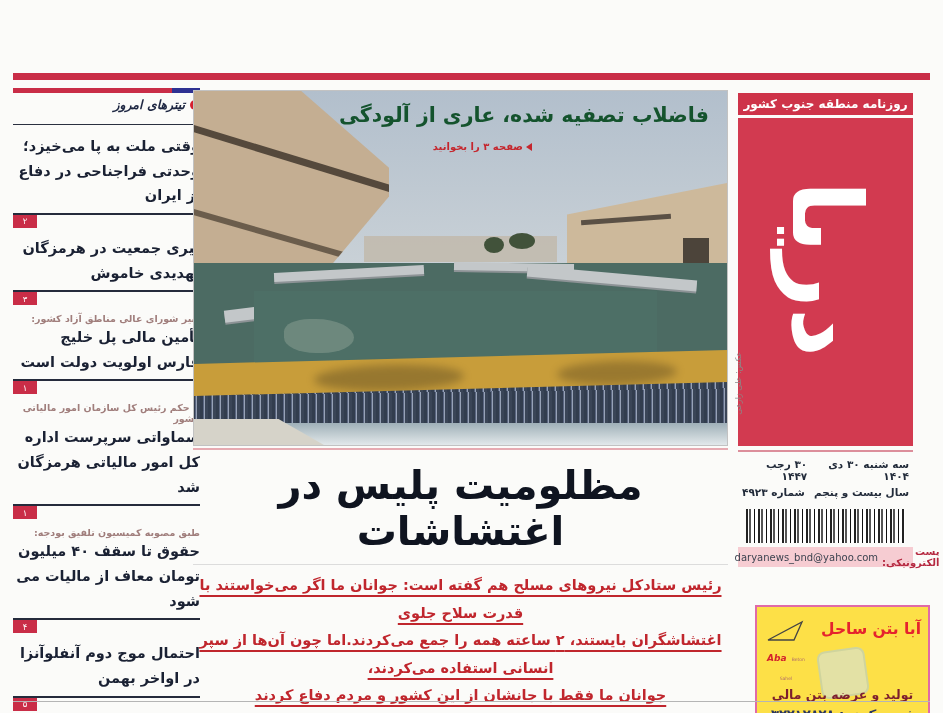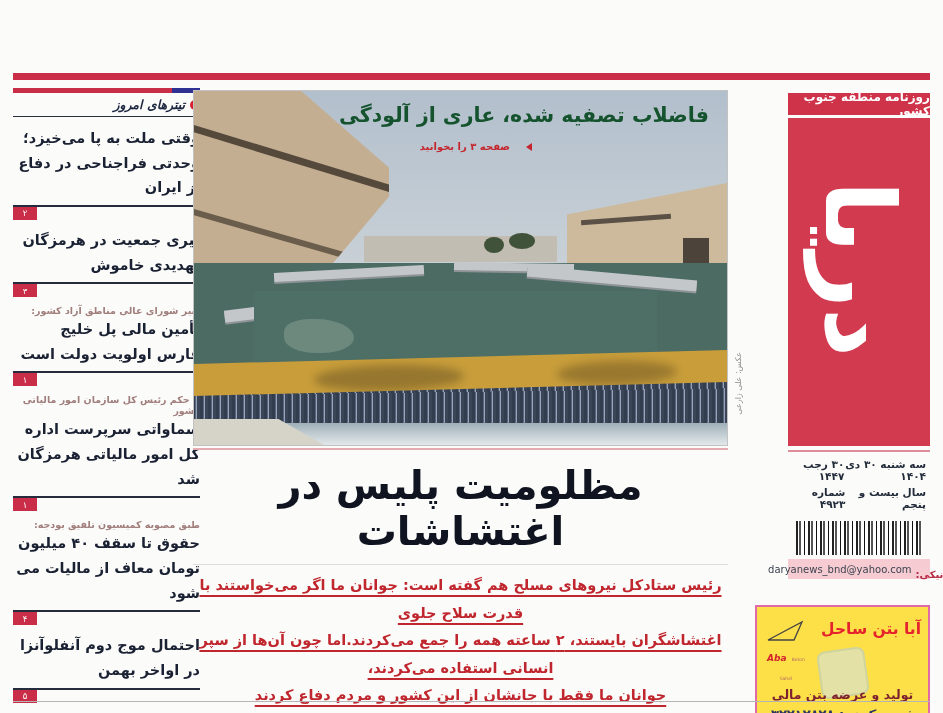--- a/index.html
+++ b/index.html
@@ -5,21 +5,21 @@
   * { margin:0; padding:0; box-sizing:border-box; }
   html,body { width:943px; height:713px; background:#fbfbf9; overflow:hidden;
     font-family:"DejaVu Sans", sans-serif; }
   .page { position:relative; width:943px; height:713px; direction:rtl; }
 
   
   .topbar { position:absolute; left:13px; top:73px; width:917px; height:7px; background:#c92d47; }
   .bottomline { position:absolute; left:13px; top:701px; width:917px; height:1px; background:#b5b5b5; }
 
   
-  .mast { position:absolute; right:13px; top:93px; width:142px; }
+  .mast { position:absolute; right:30px; top:93px; width:175px; }
   .region-bar { height:22px; background:#ce3349; color:#fff; font-size:12px; font-weight:bold;
     display:flex; align-items:center; justify-content:center; }
   .logo-box { position:relative; height:328px; background:#d23a50; margin-top:3px; overflow:hidden; }
   .logo-text { position:absolute; top:46%; left:50%; transform:translate(-50%,-50%) rotate(90deg);
     color:#fff; font-size:96px; font-weight:bold; letter-spacing:-4px; white-space:nowrap; }
   .mast-sep { height:2px; background:#dc8e9b; margin-top:4px; }
   .dateblock { padding:6px 4px 4px; font-size:10.5px; font-weight:bold; color:#222b3a; }
   .daterow { display:flex; justify-content:space-between; margin-bottom:4px; }
   .daterow.center { justify-content:center; gap:10px; }
   .price-unit { color:#d4506a; }
@@ -40,21 +40,21 @@
   .ad-logo { width:44px; text-align:center; }
   .ad-logo-name { font-size:9px; font-weight:bold; color:#d4232d; font-style:italic; }
   .ad-logo-sub { font-size:4.5px; color:#b06a6a; }
   .ad-sub { position:relative; font-size:12.5px; font-weight:bold; color:#7d1f2e; text-align:center; margin:3px 0 2px; }
   .ad-line { position:relative; font-size:13px; font-weight:bold; color:#2a3560; text-align:right; line-height:1.75; }
 
   
   .heads { position:absolute; left:13px; top:88px; width:187px; }
   .heads-topbar { height:5px; background:linear-gradient(to right,#c92d47 0 85%,#2e3192 85% 100%); }
   .heads-titlerow { display:flex; align-items:center; justify-content:flex-start; gap:5px;
-    padding:4px 0 4px; border-bottom:1.5px solid #2a3040; }
+    padding:4px 0 12px; border-bottom:1.5px solid #2a3040; }
   .red-dot { width:10px; height:10px; border-radius:50%; background:#d6202f; }
   .heads-title { font-size:12.5px; font-weight:bold; font-style:italic; color:#1e2742; }
   .h-item { padding-top:9px; }
   .h-kicker { font-size:9.5px; font-weight:bold; color:#a07e7c; text-align:right; margin-bottom:1px; }
   .h-text { font-size:14.5px; font-weight:bold; color:#1a2133; text-align:right; line-height:1.7; }
   .h-div { position:relative; border-top:2px solid #252b3c; margin-top:5px; height:14px; }
   .h-tab { position:absolute; left:0; top:0; width:24px; height:13px; background:#c92d47; color:#fff;
     font-size:8.5px; display:flex; align-items:center; justify-content:center; }
 
   
@@ -86,21 +86,21 @@
   .ph-yellow::after { content:""; position:absolute; right:60px; top:8px; width:120px; height:24px;
     background:#55431f; opacity:.4; border-radius:50%; filter:blur(4px); }
   .ph-cascade { position:absolute; left:-10px; right:-10px; top:298px; height:44px; transform:rotate(-1.5deg);
     background:repeating-linear-gradient(90deg,#323d4e 0 3px,#5a6680 3px 4px,#97a2b6 4px 5px,#3a4557 5px 8px); }
   .ph-foam { position:absolute; left:0; right:0; bottom:0; height:22px;
     background:linear-gradient(#9fb0b8,#e2e8ea); }
   .ph-platform { position:absolute; left:0; bottom:0; width:130px; height:26px; background:#d6d3c9;
     clip-path:polygon(0 0,65% 0,100% 100%,0 100%); }
   .ph-caption { position:absolute; top:12px; right:18px; font-size:20.5px; font-weight:bold; color:#14532d; }
   .ph-readmore { position:absolute; top:50px; right:195px; font-size:10px; font-weight:bold; color:#c5262d;
-    display:flex; align-items:center; gap:16px; }
+    display:flex; align-items:center; gap:3px; }
   .chev { width:0; height:0; border-top:4px solid transparent; border-bottom:4px solid transparent;
     border-right:6px solid #c5262d; display:inline-block; }
   .photo-credit { position:absolute; right:200px; top:352px; font-size:8px; color:#8a8a8a;
     writing-mode:vertical-rl; transform:rotate(180deg); letter-spacing:1px; }
   .pinkline { height:2px; background:#e6aab1; margin-top:2px; }
 
   .lead-headline { font-size:40px; font-weight:bold; color:#0f1420; text-align:center;
     padding:12px 0 10px; letter-spacing:-1px; }
   .hairline { height:1px; background:#dcdcdc; }
   .subheads { padding:7px 6px 9px; }

